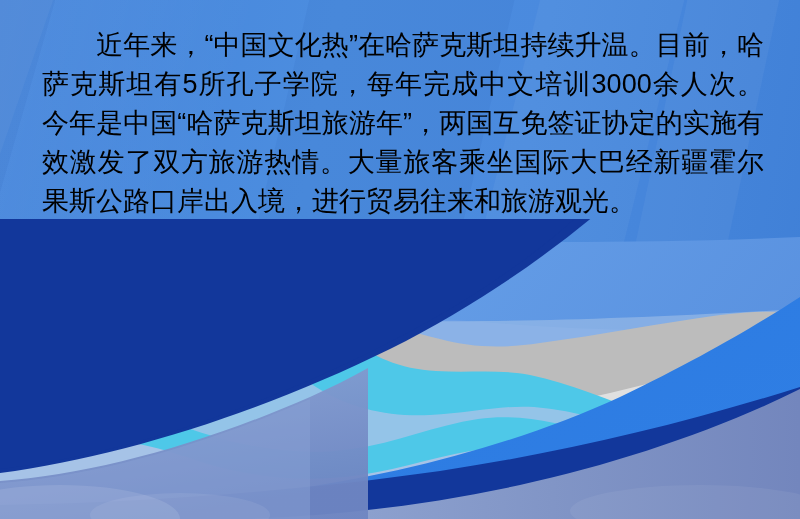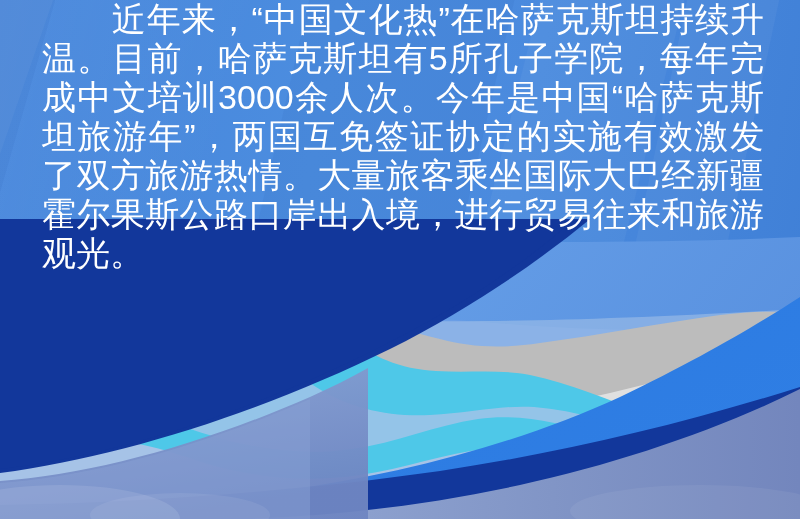--- a/index.html
+++ b/index.html
@@ -35,24 +35,24 @@
   .s1 { left: -60px;  top: -40px;  width: 120px; height: 420px; transform: rotate(19deg); }
   .s2 { left: 10px;   top: -60px;  width: 60px;  height: 480px; transform: rotate(16deg); }
   .s3 { left: 560px;  top: -80px;  width: 140px; height: 420px; transform: rotate(14deg); }
   .s4 { left: 700px;  top: -60px;  width: 90px;  height: 400px; transform: rotate(12deg); }
   .s5 { left: 330px;  top: -90px;  width: 200px; height: 430px; transform: rotate(13deg); }
 
   
   .text-block {
     position: absolute;
     left: 42px;
-    top: 0;
+    top: 26px;
     width: 722px;
-    color: #ffffff;
-    font-size: 34px;
+    color: #000000;
+    font-size: 27px;
     line-height: 39px;
     letter-spacing: 0px;
     text-align: justify;
     text-justify: inter-character;
     z-index: 10;
     white-space: pre-wrap;
   }
 
   
   .scenery {

